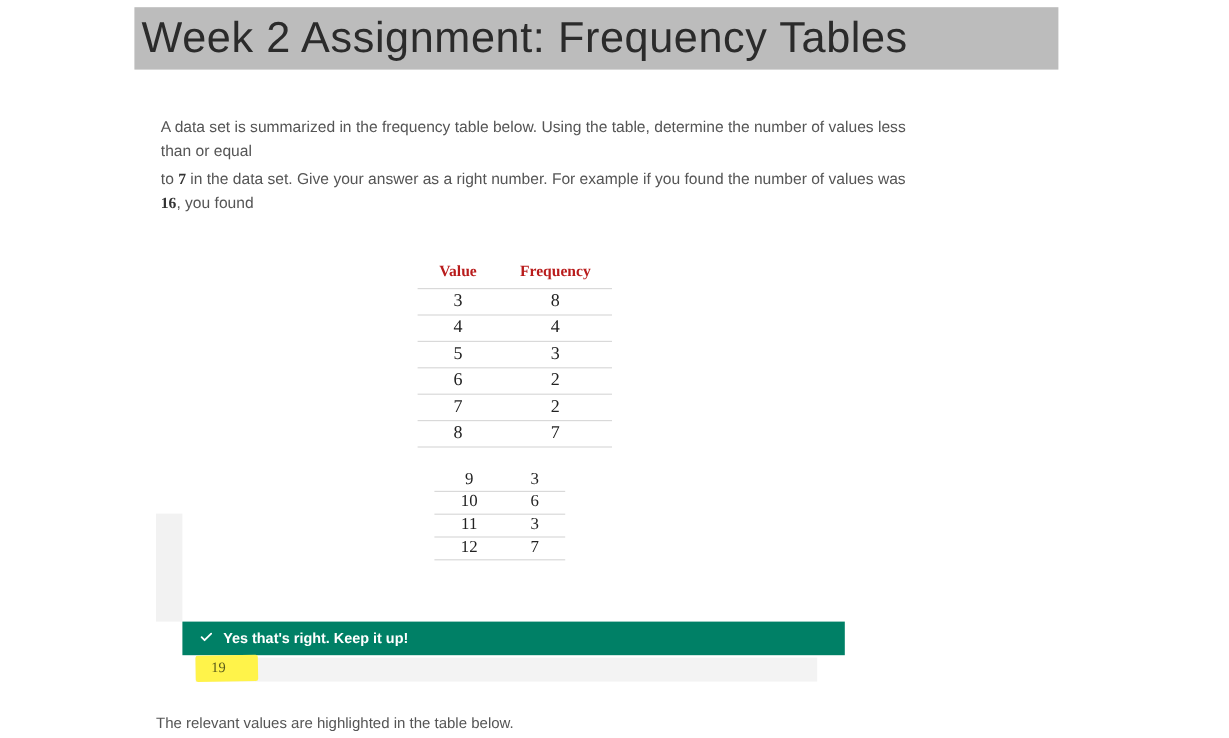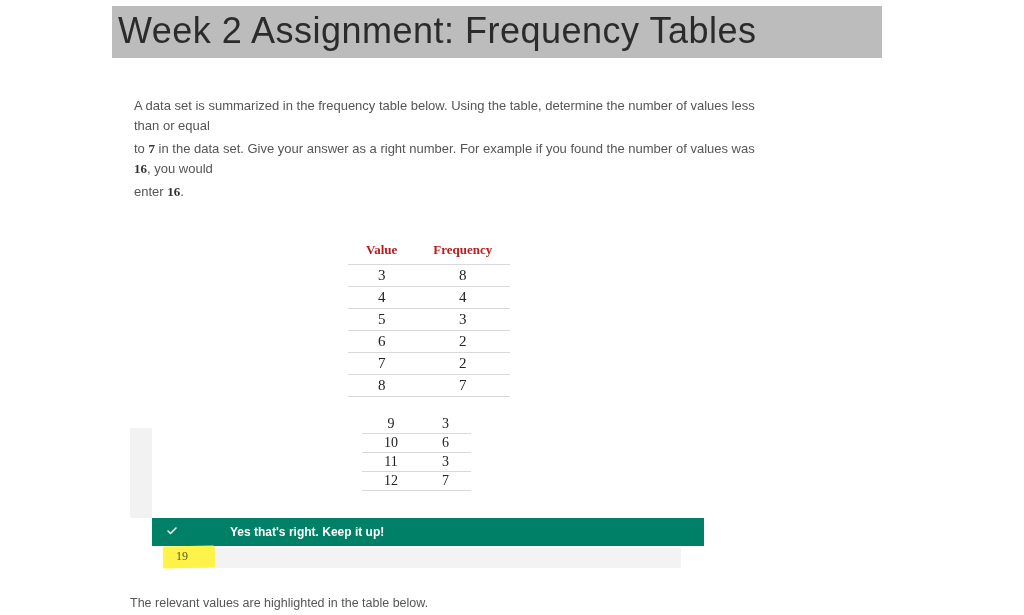--- a/index.html
+++ b/index.html
@@ -100,21 +100,20 @@
     top: 518px;
     width: 538px;
     height: 28px;
     background: #008066;
     color: #ffffff;
     font-size: 12px;
     font-weight: 600;
     display: flex;
     align-items: center;
     padding-left: 14px;
-    gap: 44px;
   }
   .feedback-block .check {
     display: inline-block;
     margin-right: 8px;
   }
   .left-tab {
     position: absolute;
     left: 130px;
     top: 428px;
     width: 22px;
@@ -161,24 +160,21 @@
 
   <div class="title-bar">
     <h1>Week 2 Assignment: Frequency Tables</h1>
   </div>
 
   <div class="content">
     <p class="q-text">
       <span>A data set is summarized in the frequency table below. Using the table, determine the number of values less than or equal</span>
     </p>
     <p class="q-text">
-      to <span class="mnum">7</span><span> in the data set. Give your answer as a right number. For example if you found the number of values was </span><span class="mnum">16</span><span>, you would</span>
-    </p>
-    <p class="q-text">
-      <span>enter </span><span class="mnum">16</span><span>.</span>
+      to <span class="mnum">7</span><span> in the data set. Give your answer as a right number. For example if you found the number of values was </span><span class="mnum">16</span><span>, you found</span>
     </p>
 
     <div class="table-wrap">
       <table class="freq">
         <thead>
           <tr>
             <th>Value</th>
             <th>Frequency</th>
           </tr>
         </thead>

